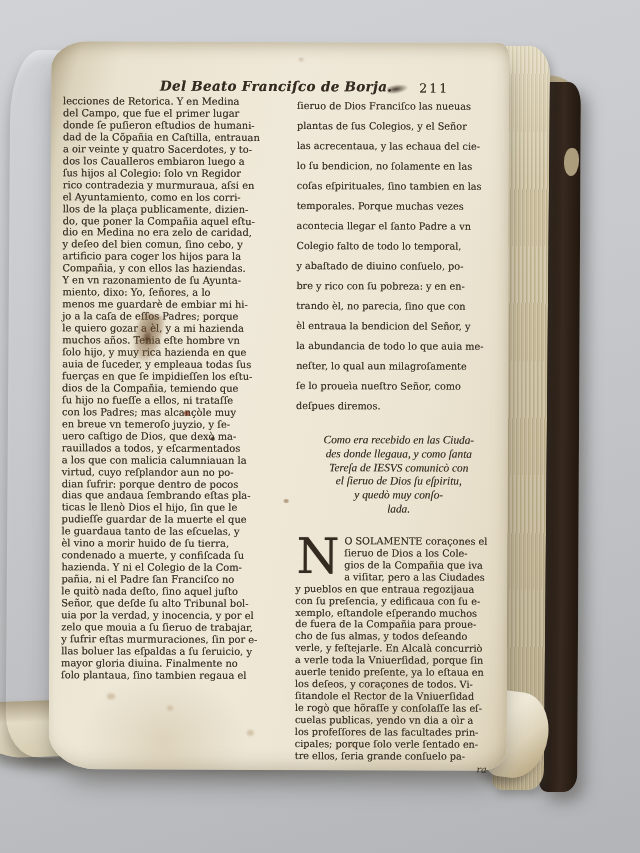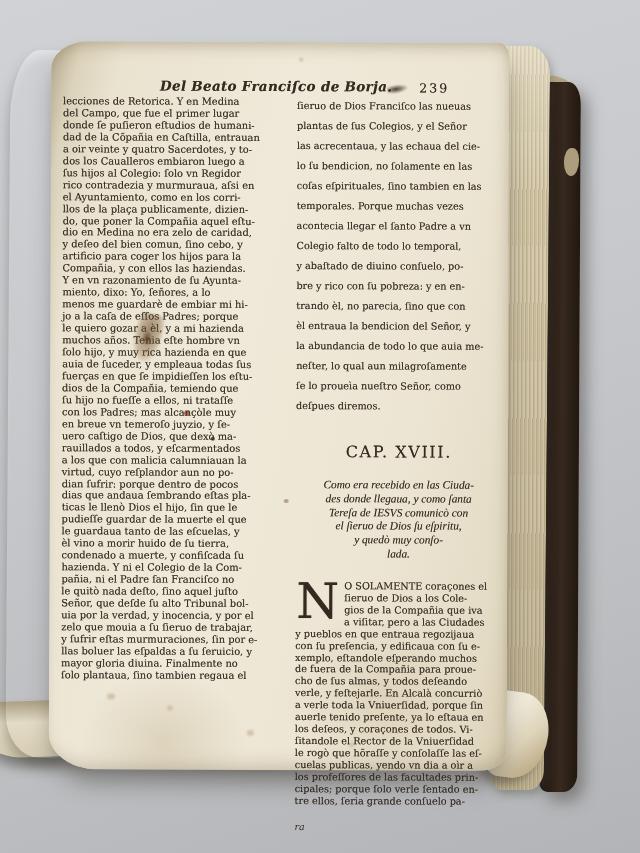--- a/index.html
+++ b/index.html
@@ -103,21 +103,21 @@
   .chapter-summary {
     margin-top:17px; font-style:italic; text-align:center;
     font-size:11.3px; line-height:13.8px;font-family:Liberation Serif, serif;
   }
   .body-block { margin-top:19px; font-size:9.7px; line-height:11.95px; }
   .dropcap {
     float:left; font-size:49px; line-height:42px; height:46px; padding:1px 5px 0 1px;
     text-shadow:0 0 .7px rgba(52,42,32,.7);
   }
   .catchword {
-    padding-right:14px; margin-top:14px;
+    text-align:right; padding-right:14px; margin-top:1px;
     font-style:italic; font-size:9.5px;
   }
   
   .stain-large {
     position:absolute; left:84px; top:272px; width:27px; height:48px;
     background:radial-gradient(ellipse at 50% 38%, rgba(100,68,36,.6), rgba(122,90,52,.34) 55%, rgba(122,90,52,0) 78%);
     transform:rotate(14deg); filter:blur(1px);
   }
   .stain-core {
     position:absolute; left:92px; top:290px; width:10px; height:14px;
@@ -148,21 +148,21 @@
   <div class="cover"></div>
   <div class="cover-damage-chip"></div>
   <div class="fore-edge"></div>
   <div class="corner-curl"></div>
 
   <div class="page">
 
     <div class="header">
       <div class="running-title">Del Beato Franciſco de Borja.</div>
       <div class="ink-blot"></div>
-      <div class="page-number">239</div>
+      <div class="page-number">211</div>
     </div>
 
     <div class="col-left lines">lecciones de Retorica. Y en Medina
 del Campo, que fue el primer lugar
 donde ſe puſieron eſtudios de humani-
 dad de la Cõpañia en Caſtilla, entrauan
 a oir veinte y quatro Sacerdotes, y to-
 dos los Caualleros embiaron luego a
 ſus hijos al Colegio: ſolo vn Regidor
 rico contradezia y murmuraua, aſsi en
@@ -219,21 +219,20 @@
 Colegio falto de todo lo temporal,
 y abaſtado de diuino conſuelo, po-
 bre y rico con ſu pobreza: y en en-
 trando èl, no parecia, ſino que con
 èl entraua la bendicion del Señor, y
 la abundancia de todo lo que auia me-
 neſter, lo qual aun milagroſamente
 ſe lo proueìa nueſtro Señor, como
 deſpues diremos.</div>
 
-      <div class="cap-heading">CAP. XVIII.</div>
 
       <div class="chapter-summary lines">Como era recebido en las Ciuda-
 des donde llegaua, y como ſanta
 Tereſa de IESVS comunicò con
 el ſieruo de Dios ſu eſpiritu,
 y quedò muy conſo-
 lada.</div>
 
       <div class="body-block">
         <span class="dropcap">N</span>

